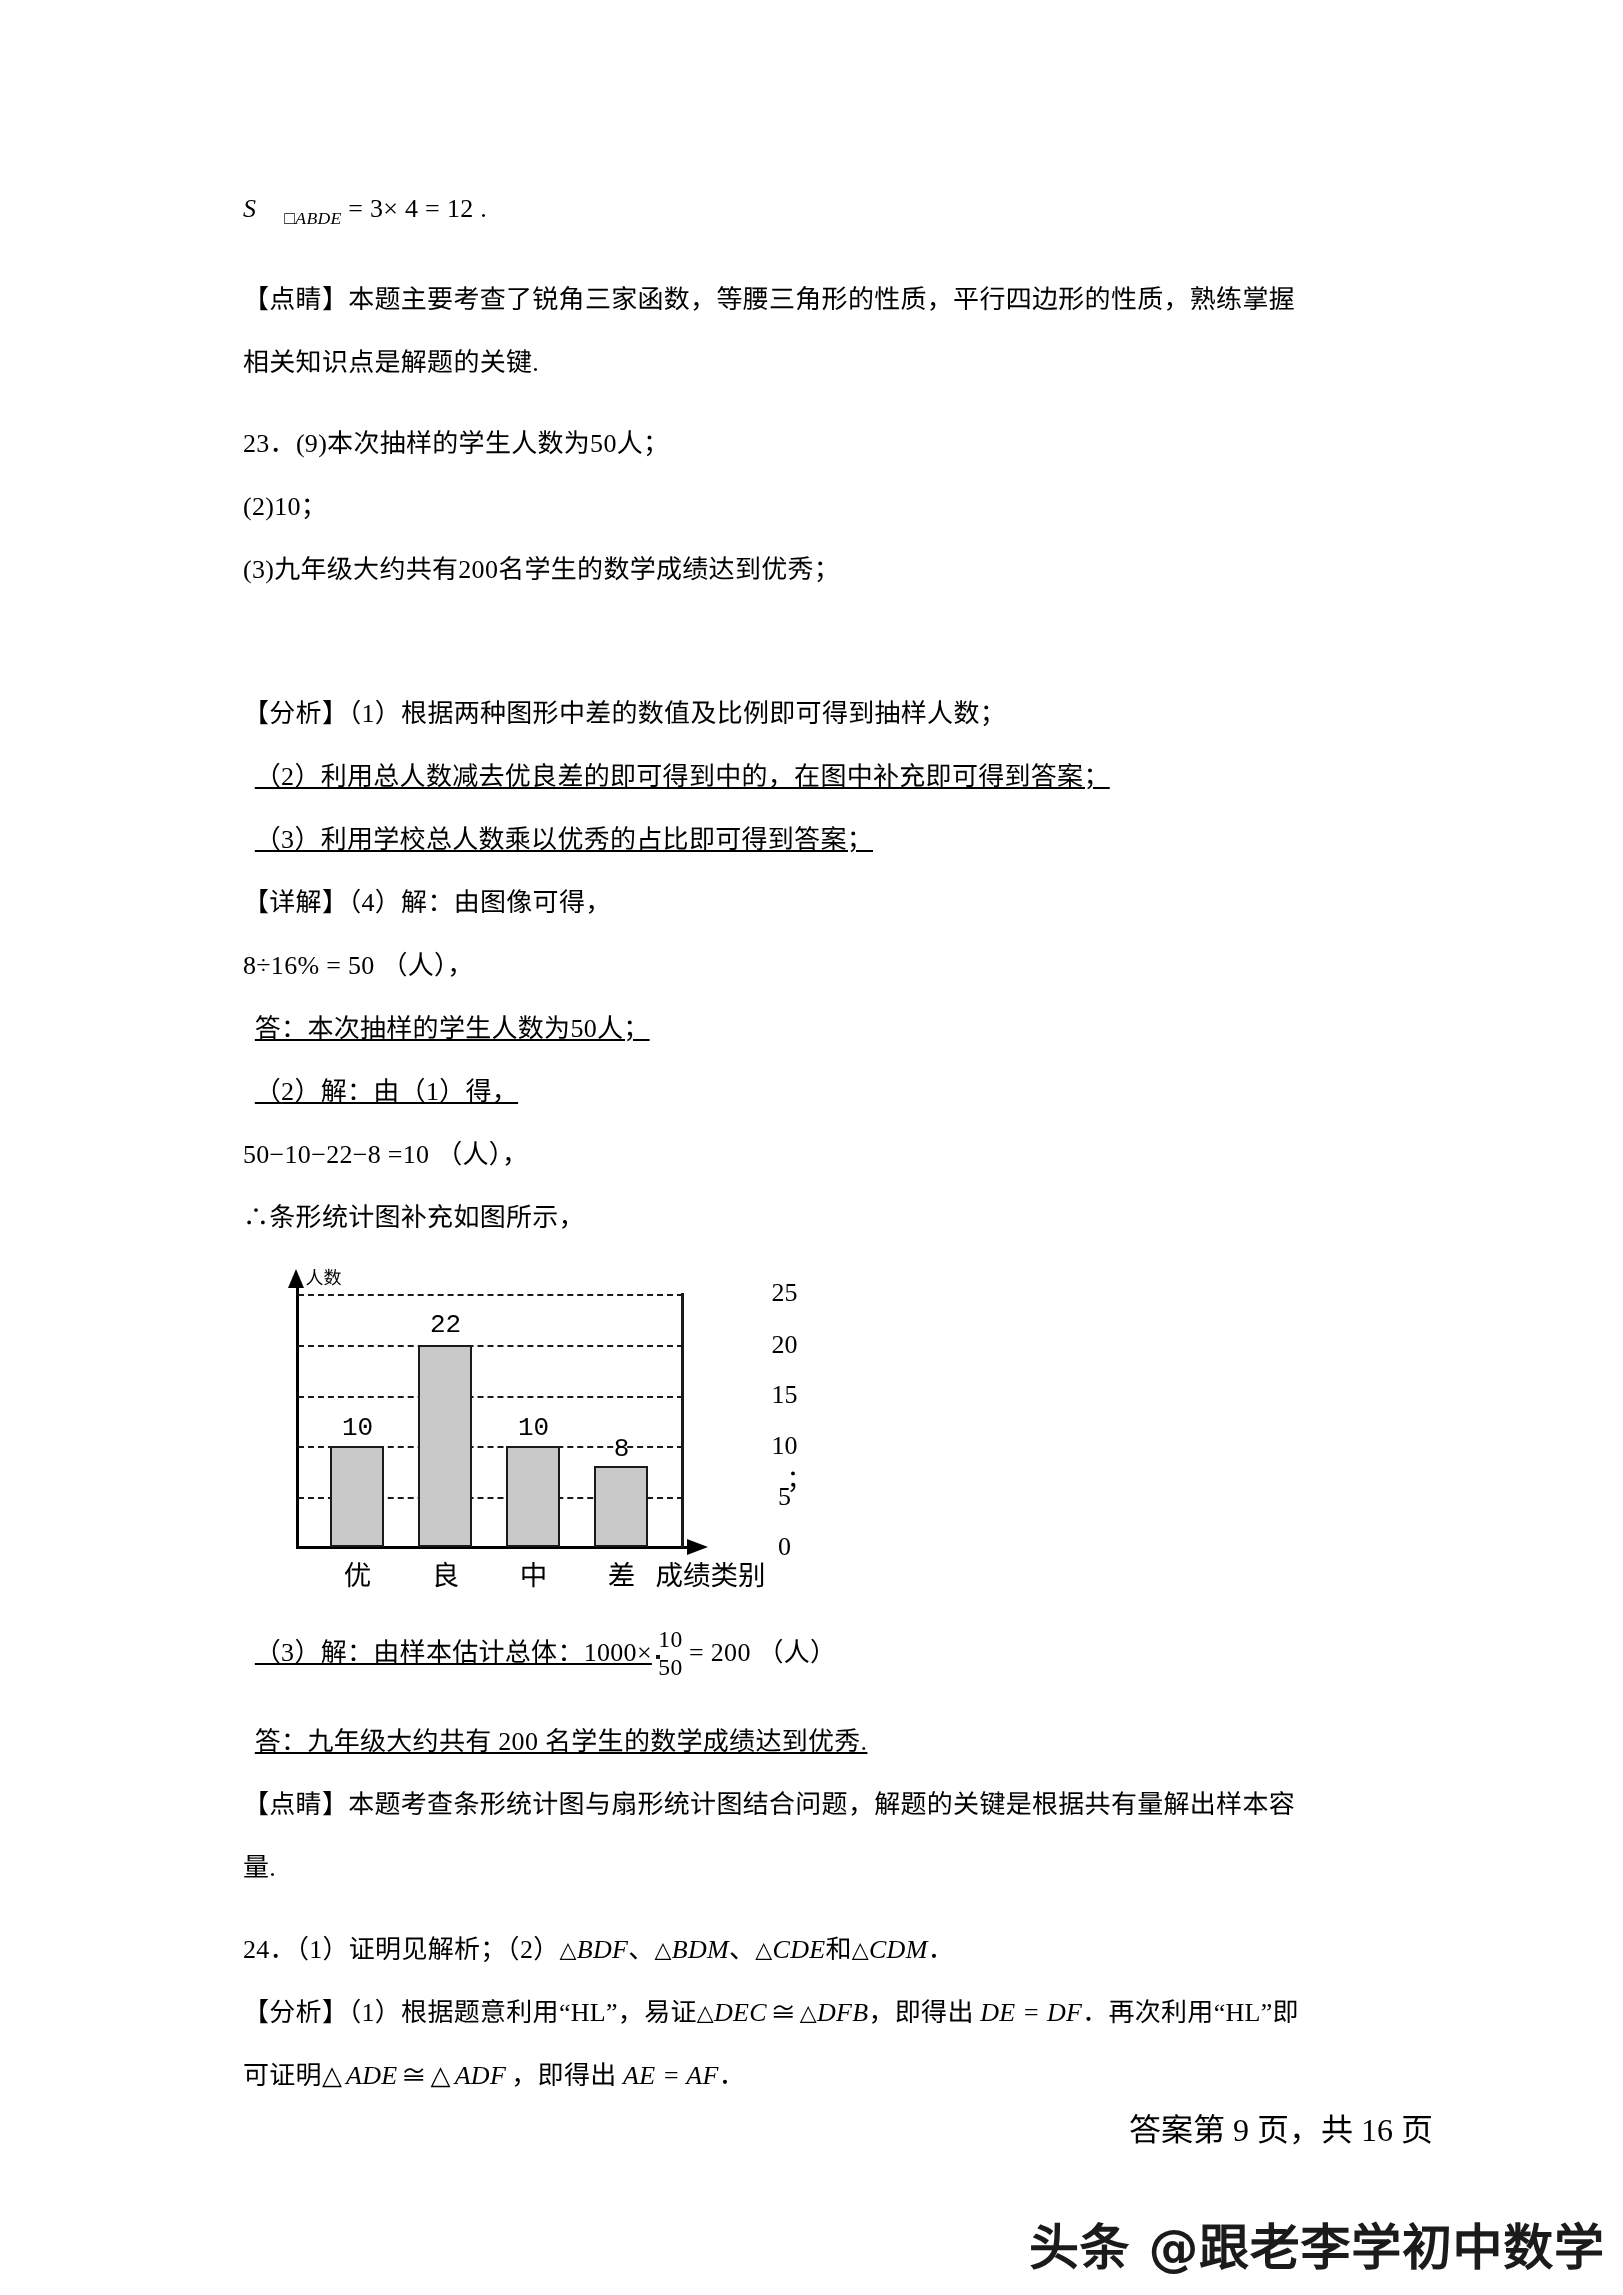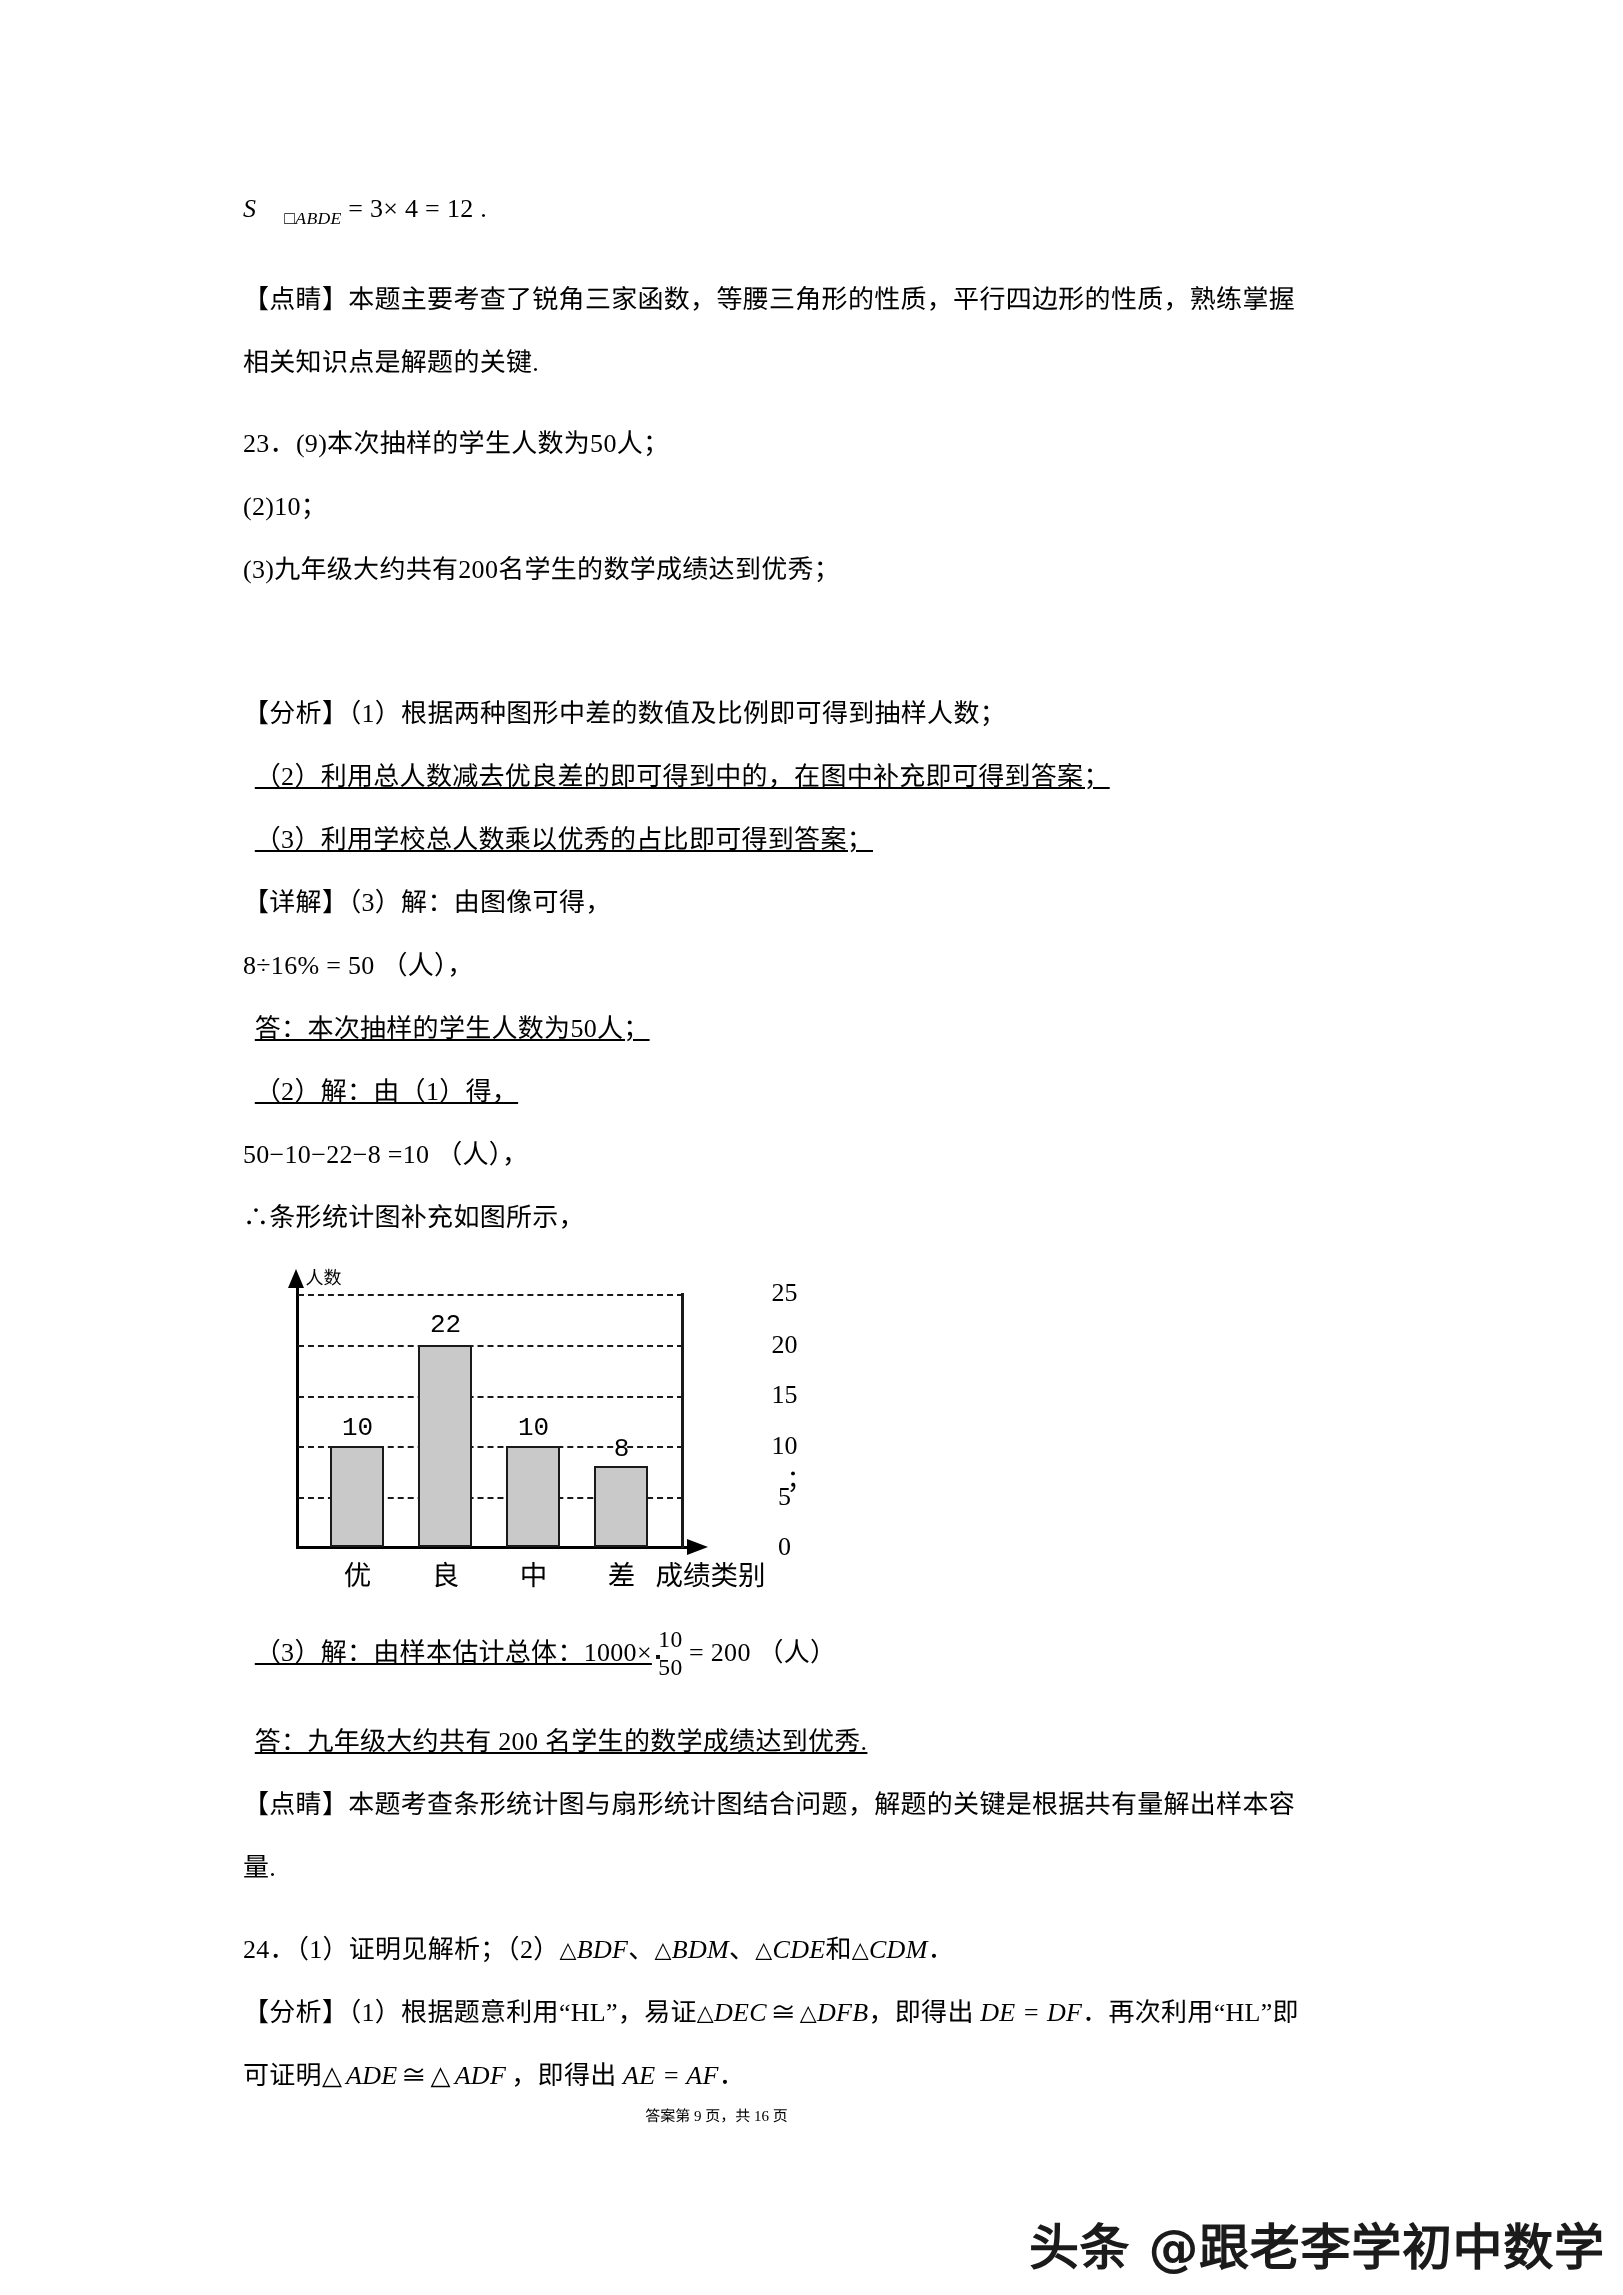--- a/index.html
+++ b/index.html
@@ -183,22 +183,22 @@
     font-size: 26px;
     font-family: "Liberation Serif", "DejaVu Serif", serif;
   }
 
   
   .footer {
     position: absolute;
     left: 0;
     top: 2104px;
     width: 1433px;
-    text-align: center;
-    font-size: 15px;
+    text-align: right;
+    font-size: 32px;
     font-family: "Liberation Serif", "DejaVu Serif", serif;
   }
 
   
   .watermark {
     position: absolute;
     right: 18.3px;
     top: 2207px;
     font-size: 50px;
     font-weight: bold;
@@ -229,21 +229,21 @@
     <p class="para">23．(9)本次抽样的学生人数为50人；</p>
     <p class="para">(2)10；</p>
     <p class="para">(3)九年级大约共有200名学生的数学成绩达到优秀；</p>
 
     <div class="gap-lg"></div>
     <div class="gap-sm"></div>
 
     <p class="para">【分析】（1）根据两种图形中差的数值及比例即可得到抽样人数；</p>
     <p class="para indent">（2）利用总人数减去优良差的即可得到中的，在图中补充即可得到答案；</p>
     <p class="para indent">（3）利用学校总人数乘以优秀的占比即可得到答案；</p>
-    <p class="para">【详解】（3）解：由图像可得，</p>
+    <p class="para">【详解】（4）解：由图像可得，</p>
     <p class="para">8÷16% = 50 （人），</p>
     <p class="para indent">答：本次抽样的学生人数为50人；</p>
     <p class="para indent">（2）解：由（1）得，</p>
     <p class="para">50−10−22−8 =10 （人），</p>
     <p class="para">∴条形统计图补充如图所示，</p>
 
     <div class="gap-sm"></div>
 
     <div class="chart-wrap">
       <div class="chart">

